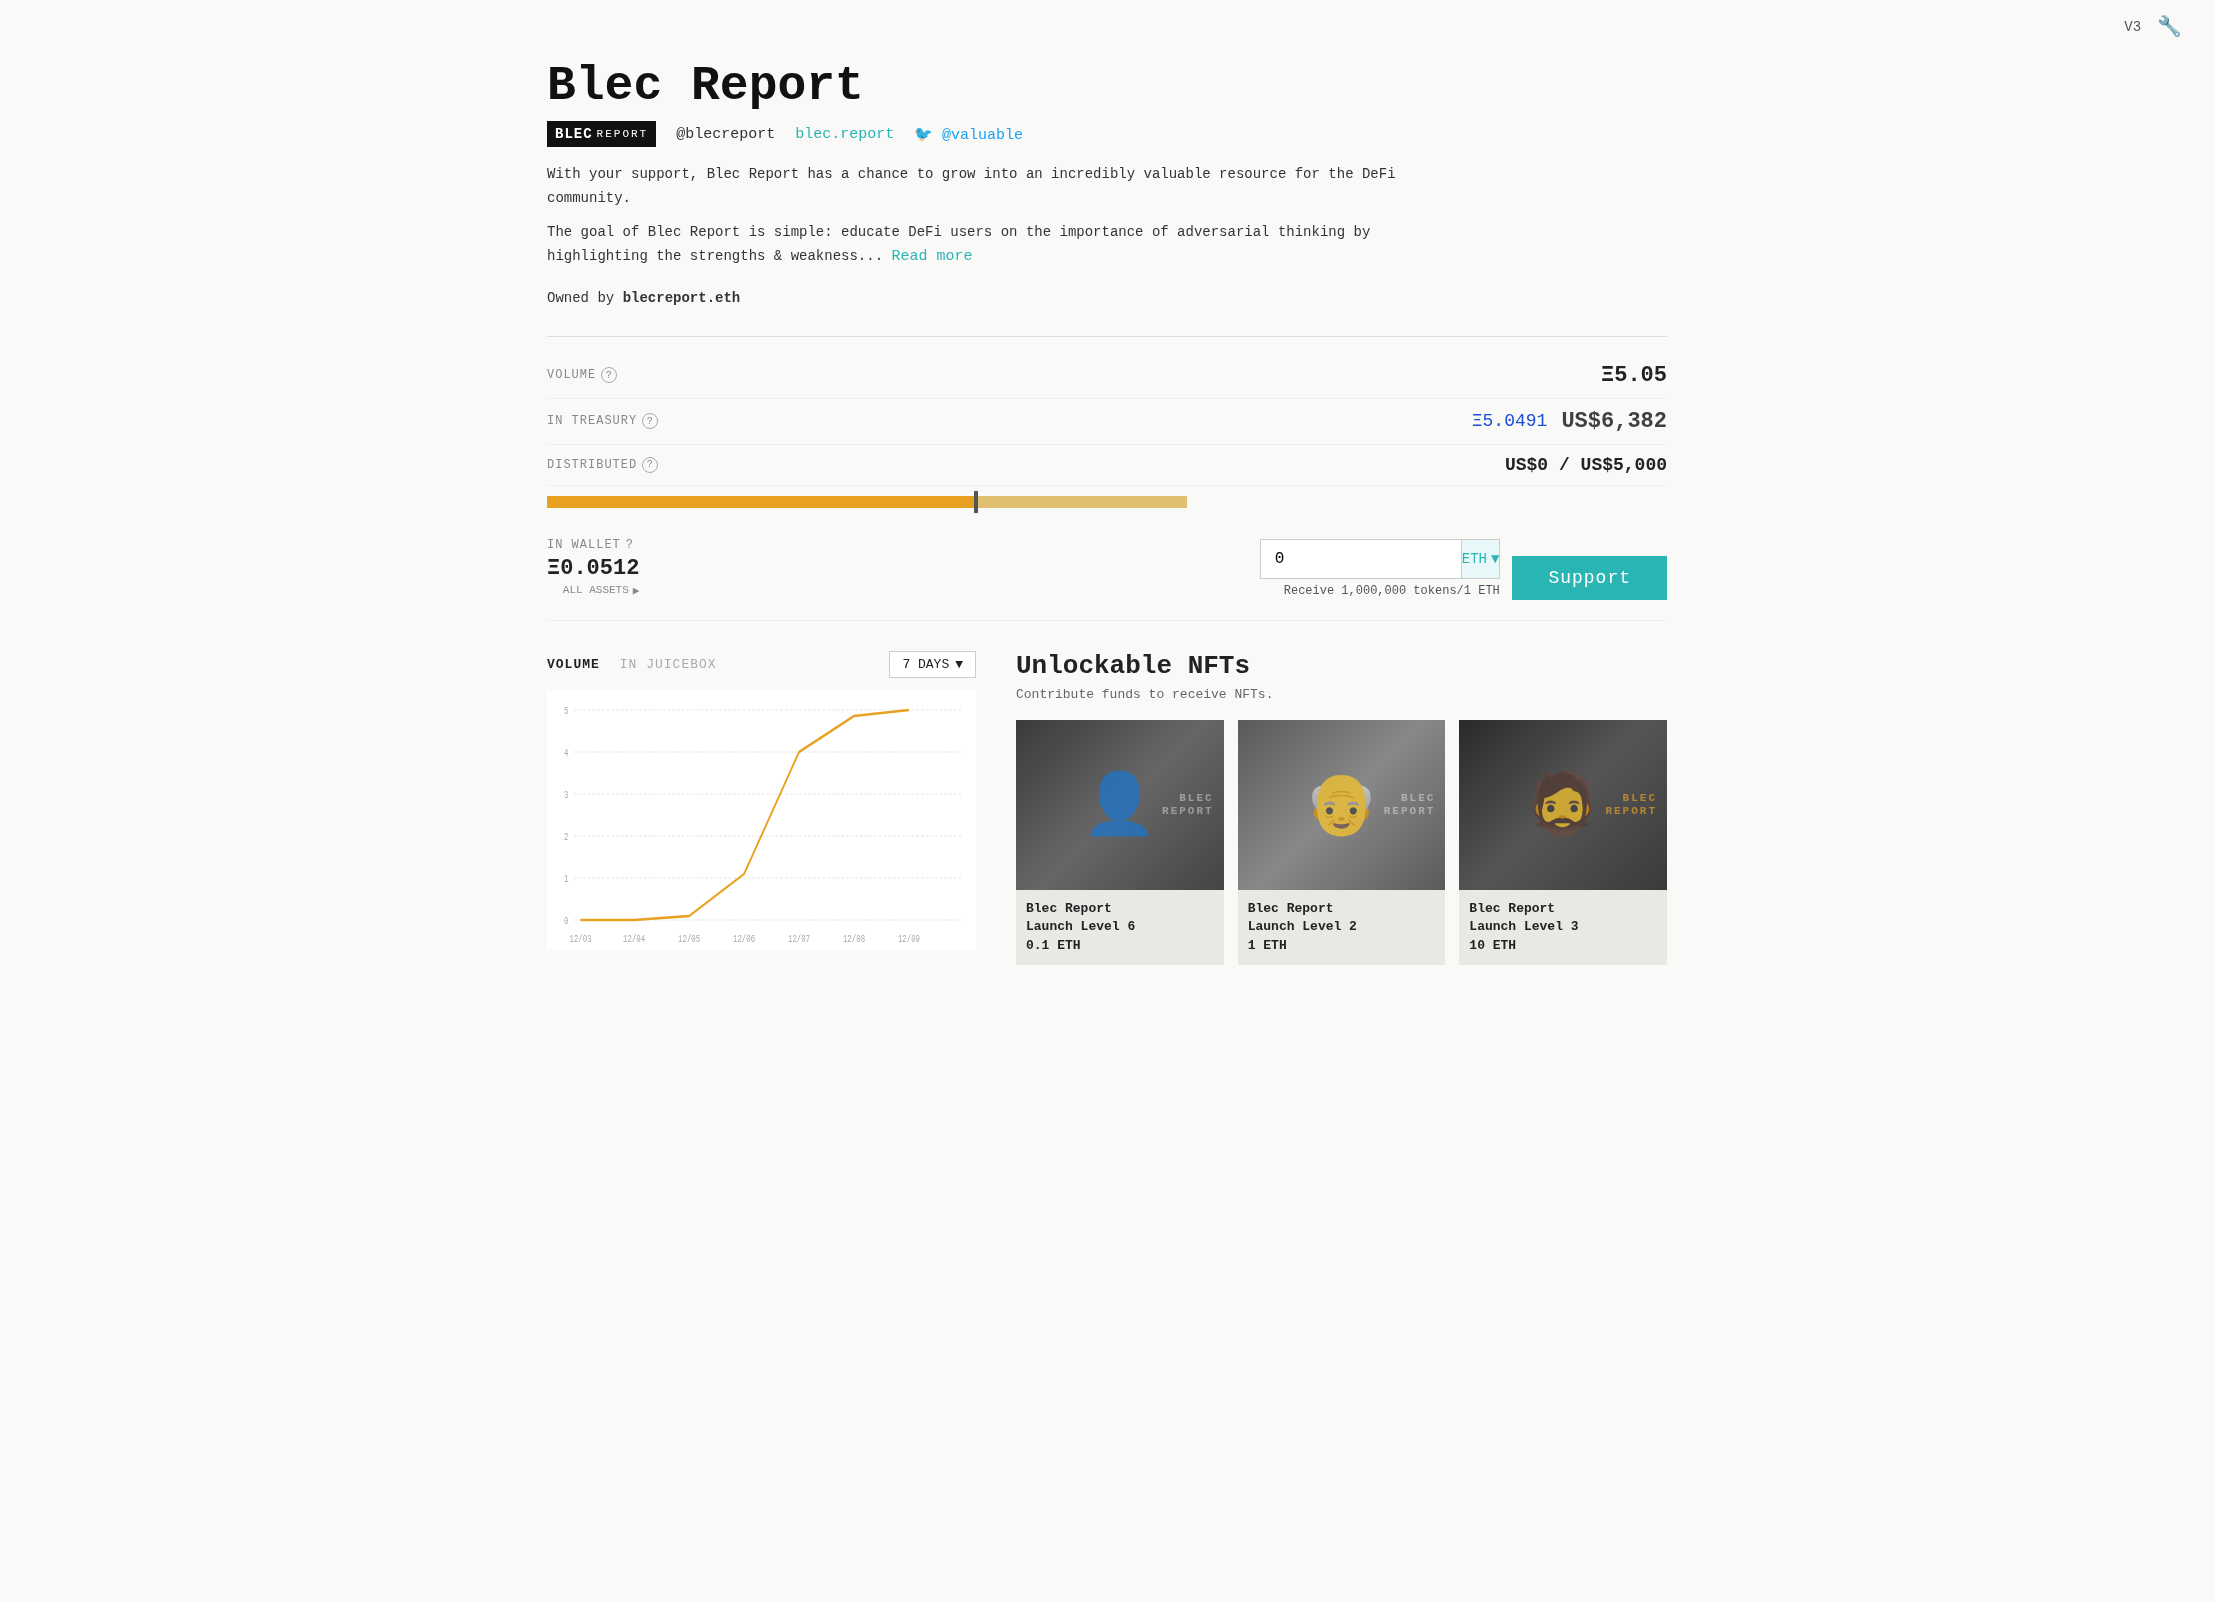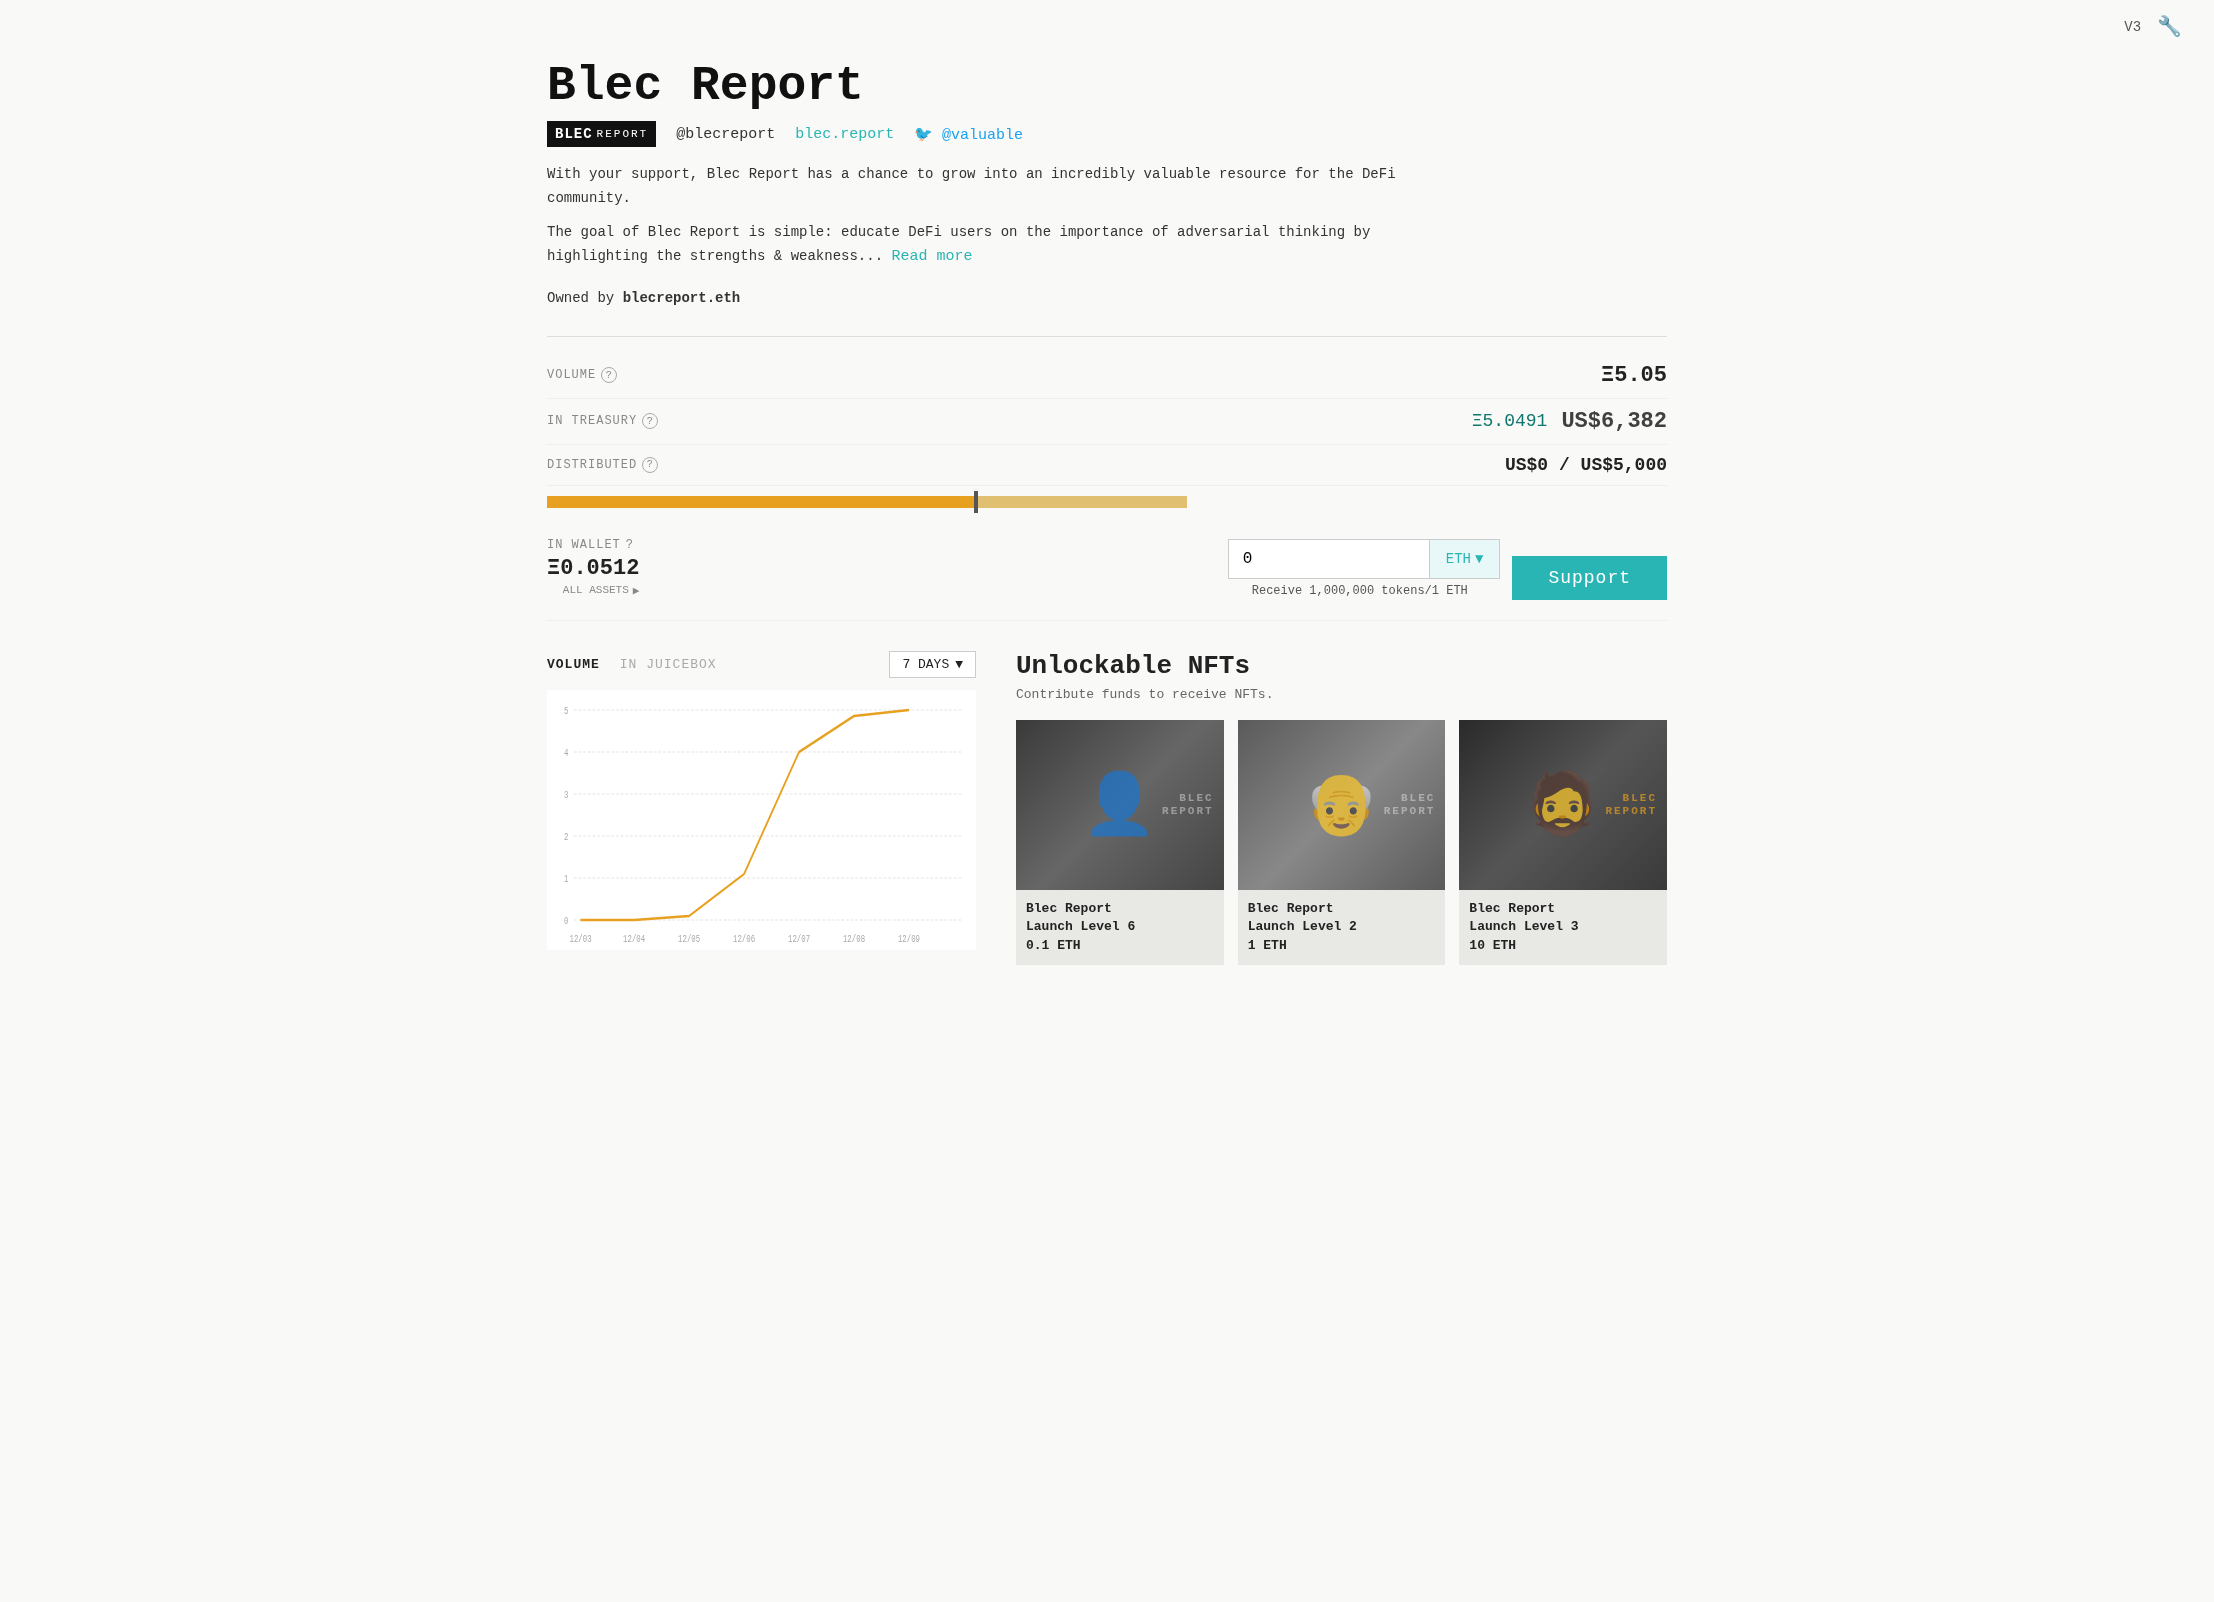--- a/index.html
+++ b/index.html
@@ -135,21 +135,21 @@
       font-family: 'Courier New', monospace;
       color: #222;
     }
     .stat-value-row {
       display: flex;
       align-items: center;
       gap: 14px;
     }
     .stat-eth {
       font-size: 18px;
-      color: #0f766e;
+      color: #1d4ed8;
       font-family: 'Courier New', monospace;
     }
     .stat-usd-green {
       font-size: 22px;
       font-weight: bold;
       color: #404040;
       font-family: 'Courier New', monospace;
     }
     .stat-distributed {
       font-size: 18px;
@@ -241,21 +241,21 @@
       font-family: 'Courier New', monospace;
       font-size: 16px;
       padding: 10px 14px;
       width: 200px;
       background: transparent;
     }
     .currency-selector {
       display: flex;
       align-items: center;
       gap: 4px;
-      padding: 10px 16px;
+      padding: 10px 0;
       background: #e8f8f8;
       border-left: 1px solid #ccc;
       font-family: 'Courier New', monospace;
       font-size: 14px;
       color: #2ab5b5;
       cursor: pointer;
     }
     .receive-text {
       font-size: 12px;
       color: #555;

